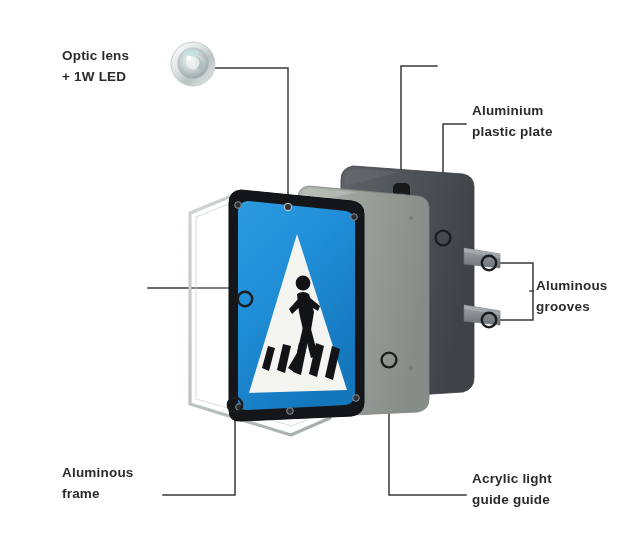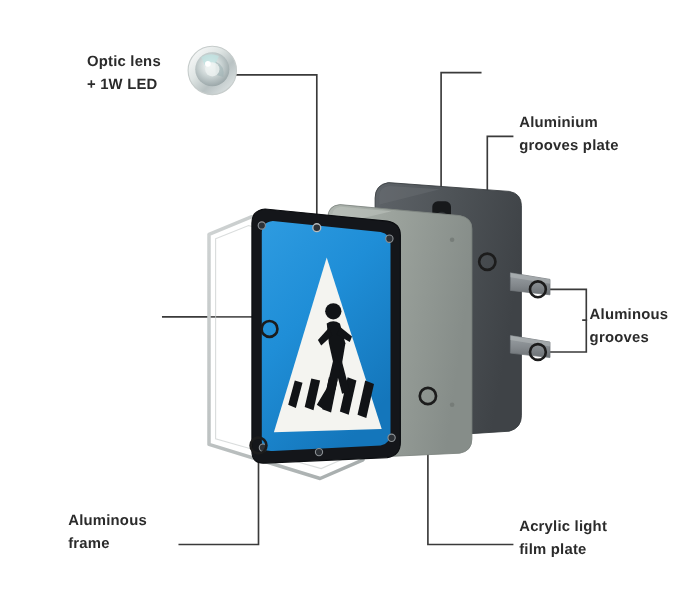--- a/index.html
+++ b/index.html
@@ -15,21 +15,21 @@
 
   .label{
     position:absolute;
     font-weight:bold;
     font-size:13.5px;
     line-height:21px;
     color:#2b2b2b;
     letter-spacing:0.2px;
     white-space:pre-line;
   }
-  .lbl-optic{left:62px;top:45px;margin-left:17px;}
+  .lbl-optic{left:62px;top:45px;}
   .lbl-avery{left:12px;top:258px;}
   .lbl-frame{left:62px;top:462px;}
   .lbl-cable{left:443px;top:54px;}
   .lbl-alumplate{left:472px;top:100px;}
   .lbl-grooves{left:536px;top:275px;}
   .lbl-acrylic{left:472px;top:468px;}
 </style>
 </head>
 <body>
 
@@ -184,19 +184,19 @@
       <circle cx="193" cy="63" r="6.5" fill="#eef2f1" opacity="0.8"></circle>
       <circle cx="189" cy="58" r="2.6" fill="#ffffff"></circle>
     </g>
   </svg>
 
   <div class="label lbl-optic">Optic lens
 + 1W LED</div>
   <div class="label lbl-frame">Aluminous
 frame</div>
   <div class="label lbl-alumplate">Aluminium
-grooves plate</div>
+plastic plate</div>
   <div class="label lbl-grooves">Aluminous
 grooves</div>
   <div class="label lbl-acrylic">Acrylic light
-film plate</div>
+guide guide</div>
 
 </div>
 
 </body></html>

